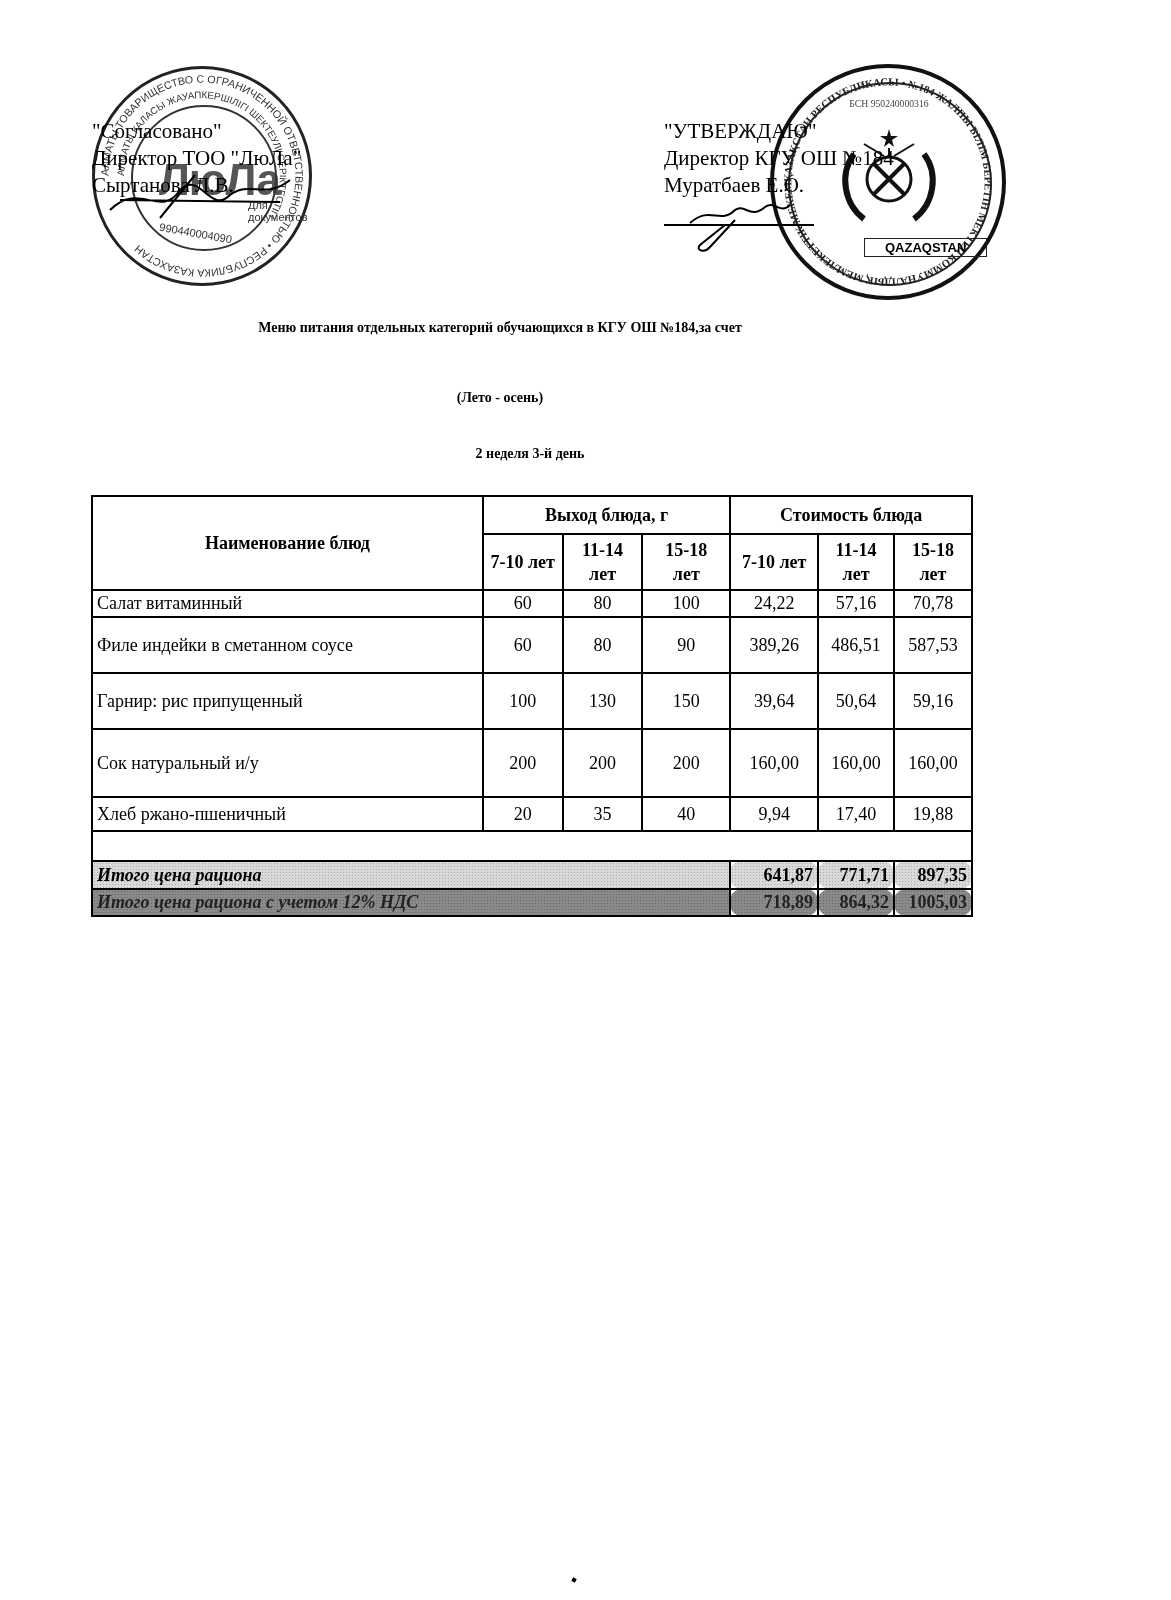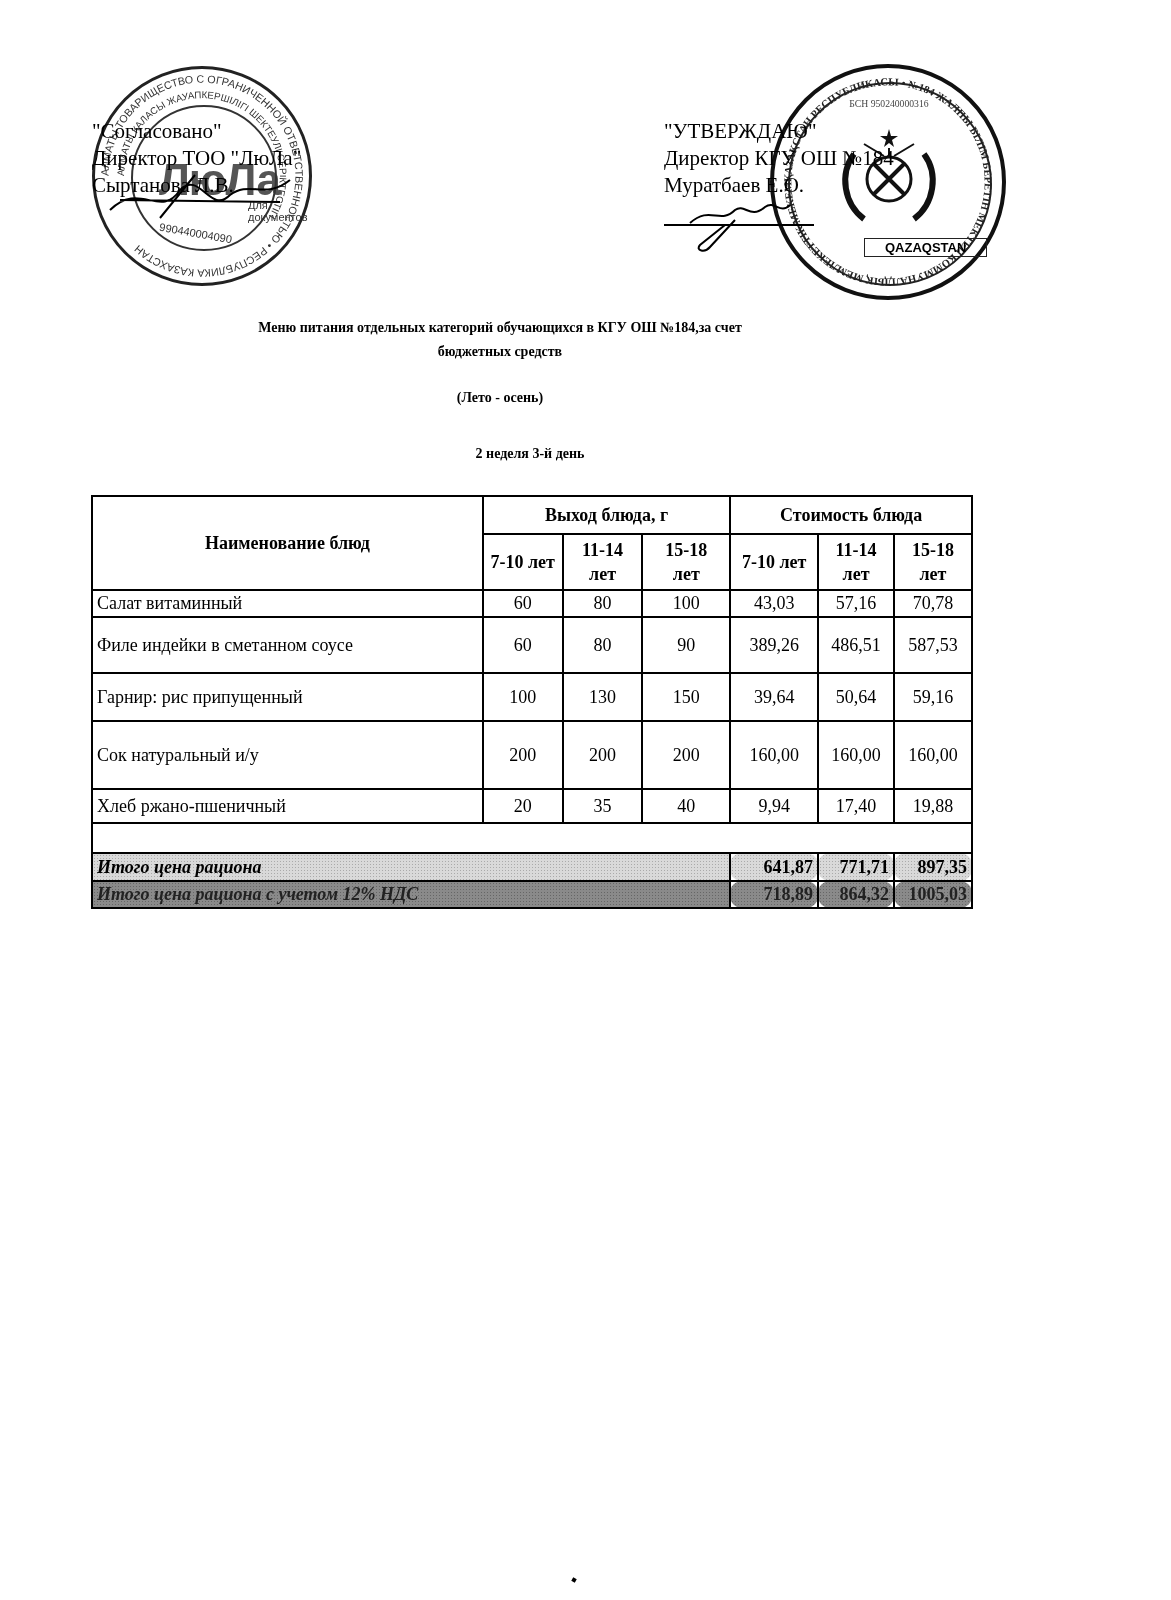--- a/index.html
+++ b/index.html
@@ -136,21 +136,20 @@
   <div>Директор КГУ ОШ №184</div>
   <div>Муратбаев Е.О.</div>
 </div>
 <div class="sign-line"></div>
 <svg class="signature-svg" style="left:680px;top:195px;width:120px;height:60px">
   <path d="M10,28 C30,10 40,30 55,15 C65,8 70,25 85,12 C95,5 100,20 110,10 M45,30 L20,50 C15,56 25,58 30,52 L55,25" stroke="#000" stroke-width="2" fill="none"></path>
 </svg>
 
 <div class="title" style="top:316px">
   <div>Меню питания отдельных   категорий обучающихся в КГУ ОШ №184,за счет</div>
-  <div>бюджетных средств</div>
 </div>
 <div class="title" style="top:386px">(Лето - осень)</div>
 <div class="title" style="top:442px;left:30px">2 неделя 3-й день</div>
 
 <table class="menu">
   <colgroup>
     <col style="width:392px">
       <col style="width:80px">
       <col style="width:80px">
       <col style="width:88px">
@@ -172,34 +171,34 @@
     <th><span>11-14</span><br><span>лет</span></th>
     <th><span>15-18</span><br><span>лет</span></th>
   </tr>
   </tbody>
     <tbody id="rows">
       <tr style="height: 24px;">
         <td class="name-cell">Салат витаминный</td>
         <td class="num-cell">60</td>
         <td class="num-cell">80</td>
         <td class="num-cell">100</td>
-        <td class="num-cell">43,03</td>
+        <td class="num-cell">24,22</td>
         <td class="num-cell">57,16</td>
         <td class="num-cell">70,78</td>
       </tr>
       <tr style="height: 56px;">
         <td class="name-cell">Филе индейки в сметанном соусе</td>
         <td class="num-cell">60</td>
         <td class="num-cell">80</td>
         <td class="num-cell">90</td>
         <td class="num-cell">389,26</td>
         <td class="num-cell">486,51</td>
         <td class="num-cell">587,53</td>
       </tr>
-      <tr style="height: 48px; padding-left: 43px;">
+      <tr style="height: 56px; padding-left: 43px;">
         <td class="name-cell">Гарнир: рис припущенный</td>
         <td class="num-cell">100</td>
         <td class="num-cell">130</td>
         <td class="num-cell">150</td>
         <td class="num-cell">39,64</td>
         <td class="num-cell">50,64</td>
         <td class="num-cell">59,16</td>
       </tr>
       <tr style="height: 68px;">
         <td class="name-cell">Сок натуральный и/у</td>

